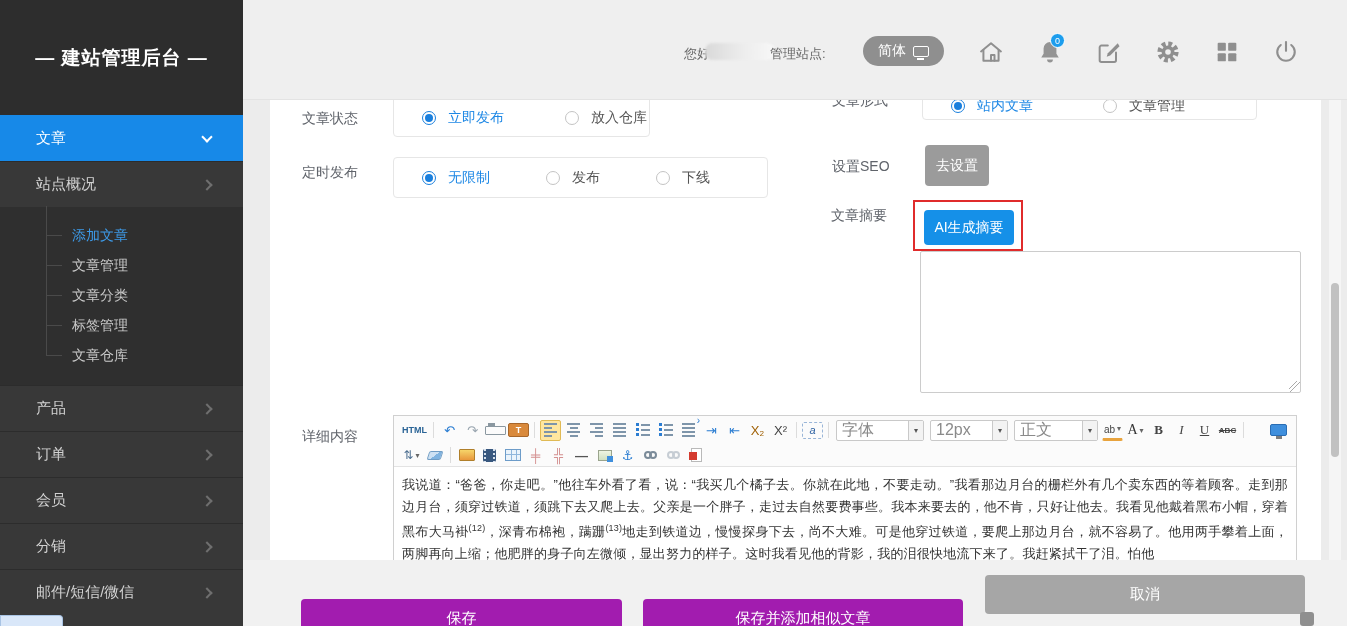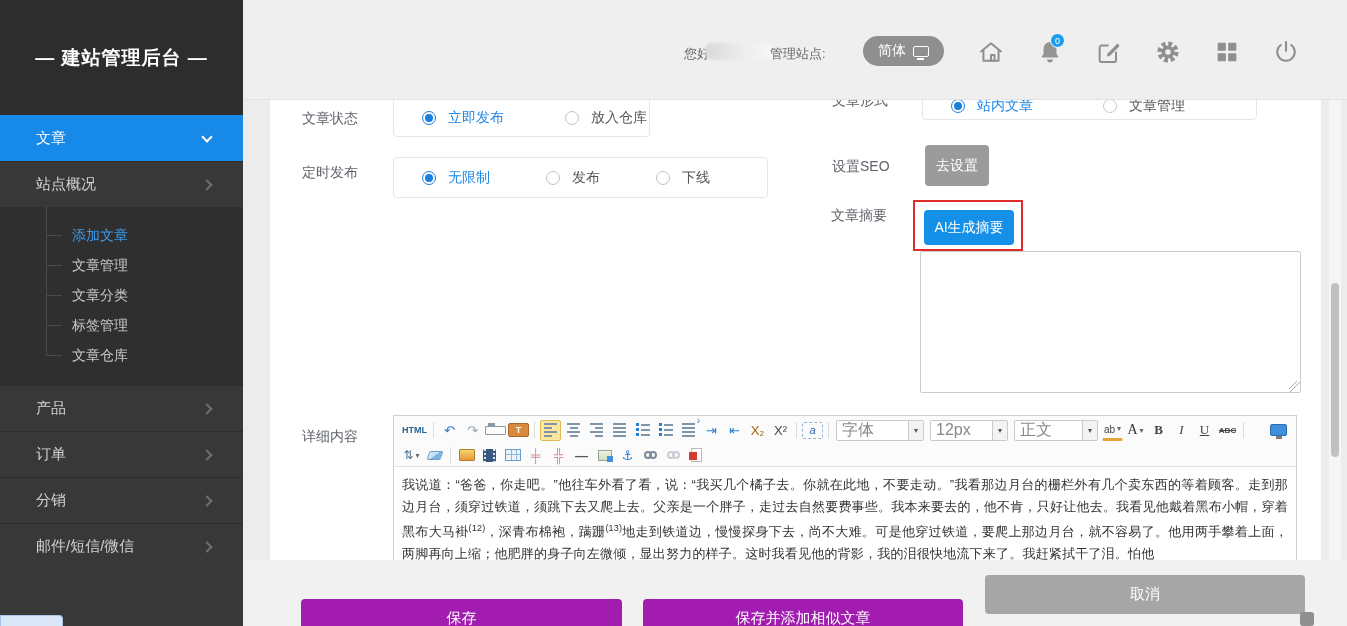--- a/index.html
+++ b/index.html
@@ -196,20 +196,24 @@
 
   <div class="s-item">
     <span>产品</span>
     <span class="chev r"></span>
   </div>
   <div class="s-item">
     <span>订单</span>
     <span class="chev r"></span>
   </div>
   <div class="s-item">
+    <span>会员</span>
+    <span class="chev r"></span>
+  </div>
+  <div class="s-item">
     <span>分销</span>
     <span class="chev r"></span>
   </div>
   <div class="s-item">
     <span>邮件/短信/微信</span>
     <span class="chev r"></span>
   </div>
 </div>
 
 <div id="header">

